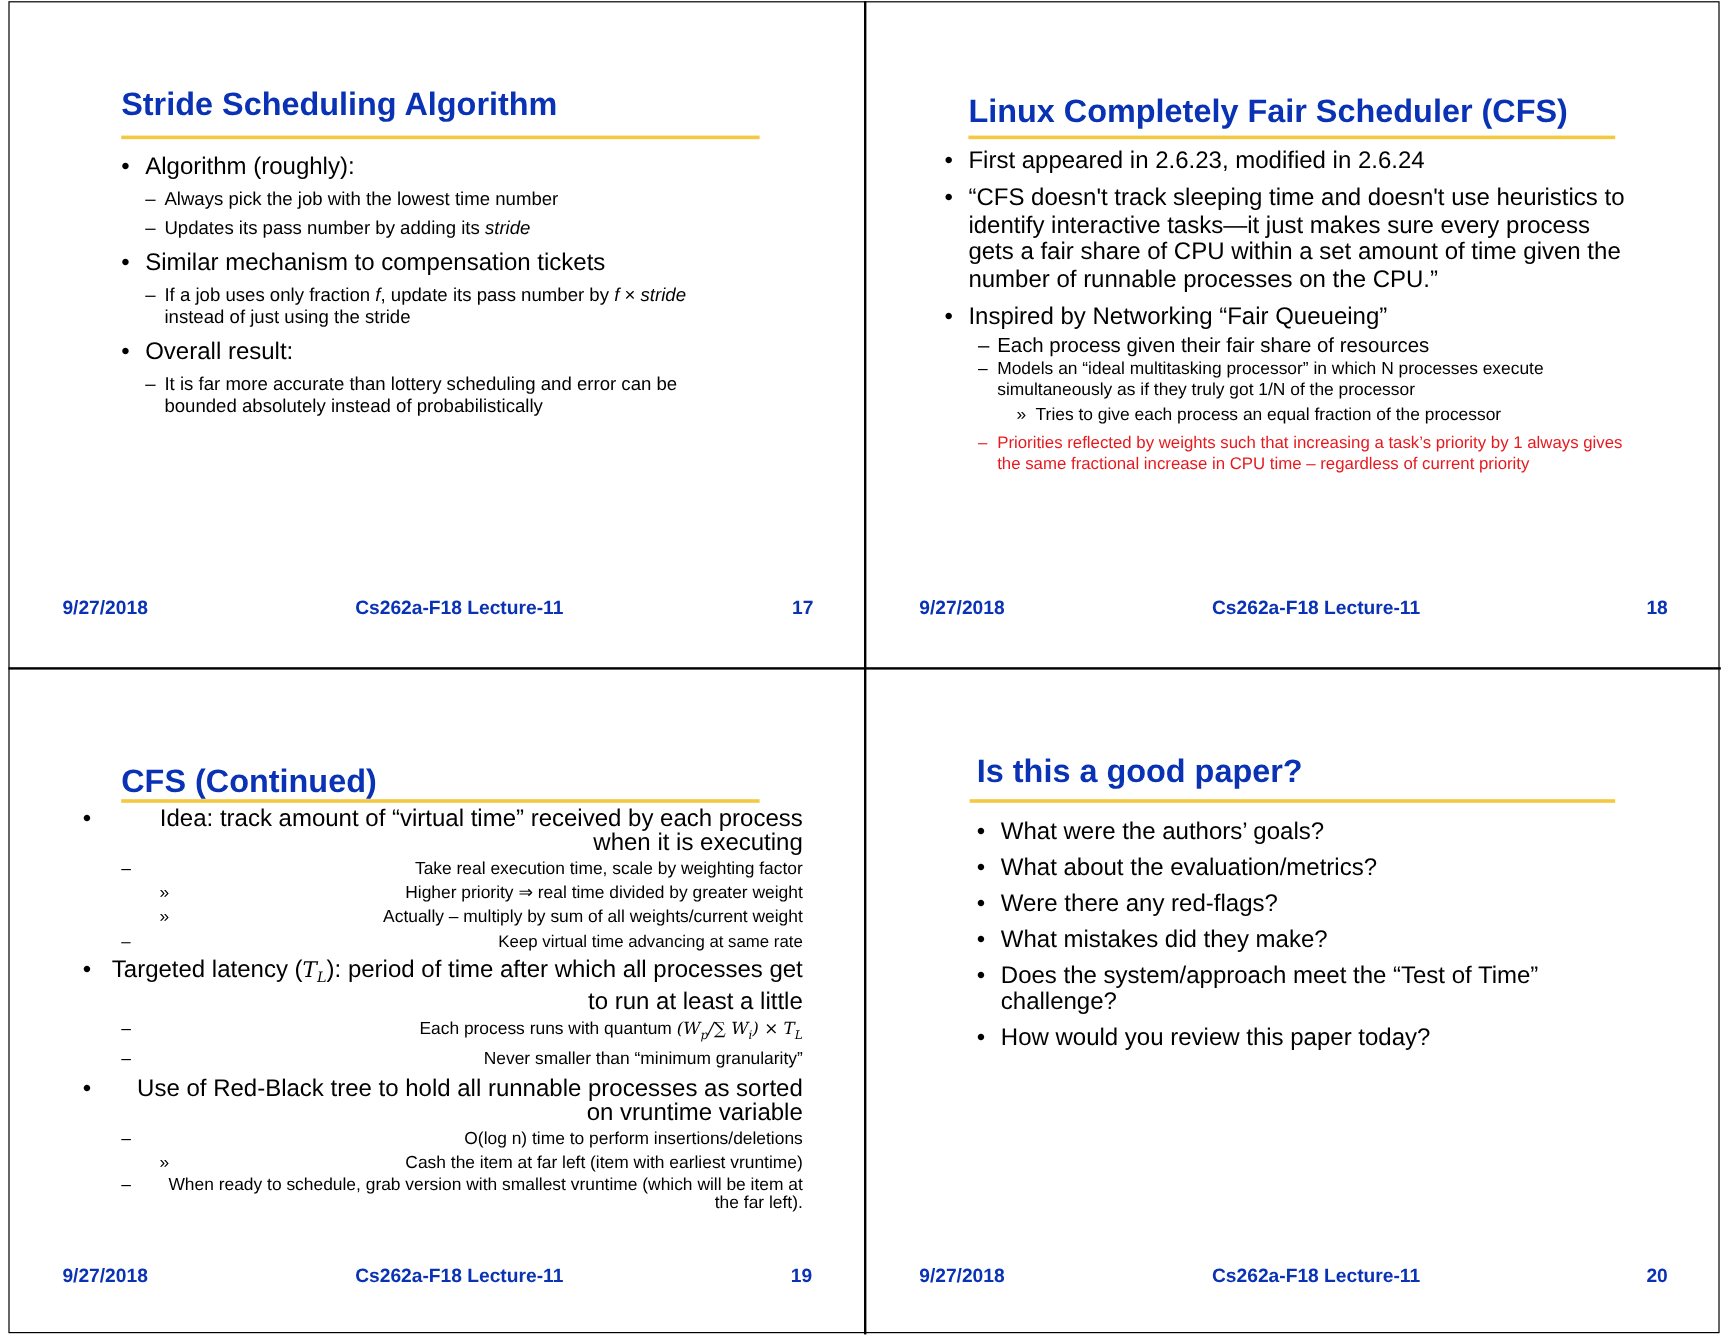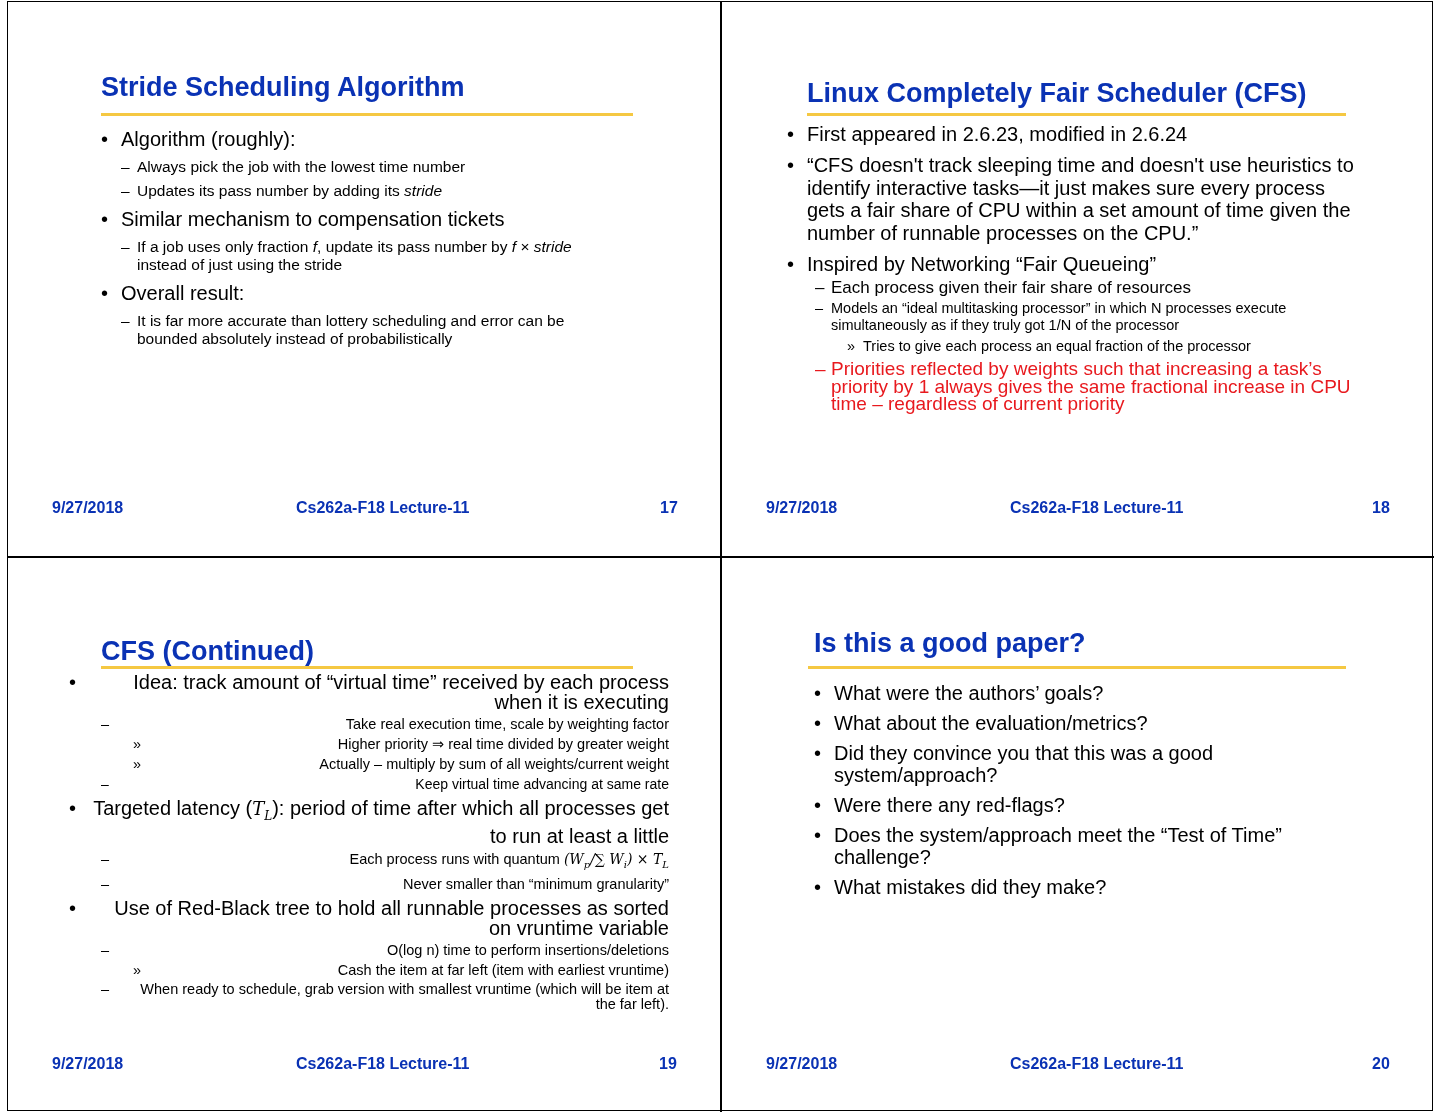--- a/index.html
+++ b/index.html
@@ -71,21 +71,21 @@
     <li class="l1" style="margin-bottom:9px;">First appeared in 2.6.23, modified in 2.6.24</li>
     <li class="l1" style="line-height:22.5px; margin-bottom:9px;">“CFS doesn't track sleeping time and doesn't use heuristics to identify interactive tasks—it just makes sure every process gets a fair share of CPU within a set amount of time given the number of runnable processes on the CPU.”</li>
     <li class="l1"><span>Inspired by Networking “Fair Queueing”</span>
       <ul class="ul" style="position:static; margin-top:4px; margin-left:8px;">
         <li class="l2" style="font-size:17px; line-height:17px; margin-bottom:4px;">Each process given their fair share of resources</li>
         <li class="l2" style="font-size:14.5px; line-height:17px; margin-bottom:4px;"><span>Models an “ideal multitasking processor” in which N processes execute simultaneously as if they truly got 1/N of the processor</span>
           <ul class="ul" style="position:static; margin-top:4px;">
             <li class="l3" style="font-size:14.5px; line-height:17px;">Tries to give each process an equal fraction of the processor</li>
           </ul>
         </li>
-        <li class="l2 red" style="font-size:19px; line-height:17.5px;">Priorities reflected by weights such that increasing a task’s priority by 1 always gives the same fractional increase in CPU time – regardless of current priority</li>
+        <li class="l2 red" style="font-size:14px; line-height:17.5px;">Priorities reflected by weights such that increasing a task’s priority by 1 always gives the same fractional increase in CPU time – regardless of current priority</li>
       </ul>
     </li>
   </ul>
   <div class="footer f-date">9/27/2018</div>
   <div class="footer f-course">Cs262a-F18 Lecture-11</div>
   <div class="footer f-num" style="left:650px;">18</div>
 </div>
 
 <div class="slide s19">
   <div class="title" style="left:93px; top:78px;">CFS (Continued)</div>
@@ -123,21 +123,21 @@
   <div class="footer f-course">Cs262a-F18 Lecture-11</div>
   <div class="footer f-num" style="left:651px;">19</div>
 </div>
 
 <div class="slide s20">
   <div class="title" style="left:92px; top:70px;">Is this a good paper?</div>
   <div class="rule" style="left:86px; top:108px; width:538px;"></div>
   <ul class="ul" style="left:92px; top:124px; width:520px;">
     <li class="l1">What were the authors’ goals?</li>
     <li class="l1">What about the evaluation/metrics?</li>
-    <li class="l1">Did they convince you that this was a good system/approach?</li>
     <li class="l1">Were there any red-flags?</li>
+    <li class="l1">What mistakes did they make?</li>
     <li class="l1">Does the system/approach meet the “Test of Time” challenge?</li>
-    <li class="l1">What mistakes did they make?</li>
+    <li class="l1">How would you review this paper today?</li>
   </ul>
   <div class="footer f-date">9/27/2018</div>
   <div class="footer f-course">Cs262a-F18 Lecture-11</div>
   <div class="footer f-num" style="left:650px;">20</div>
 </div>
 
 </body></html>

